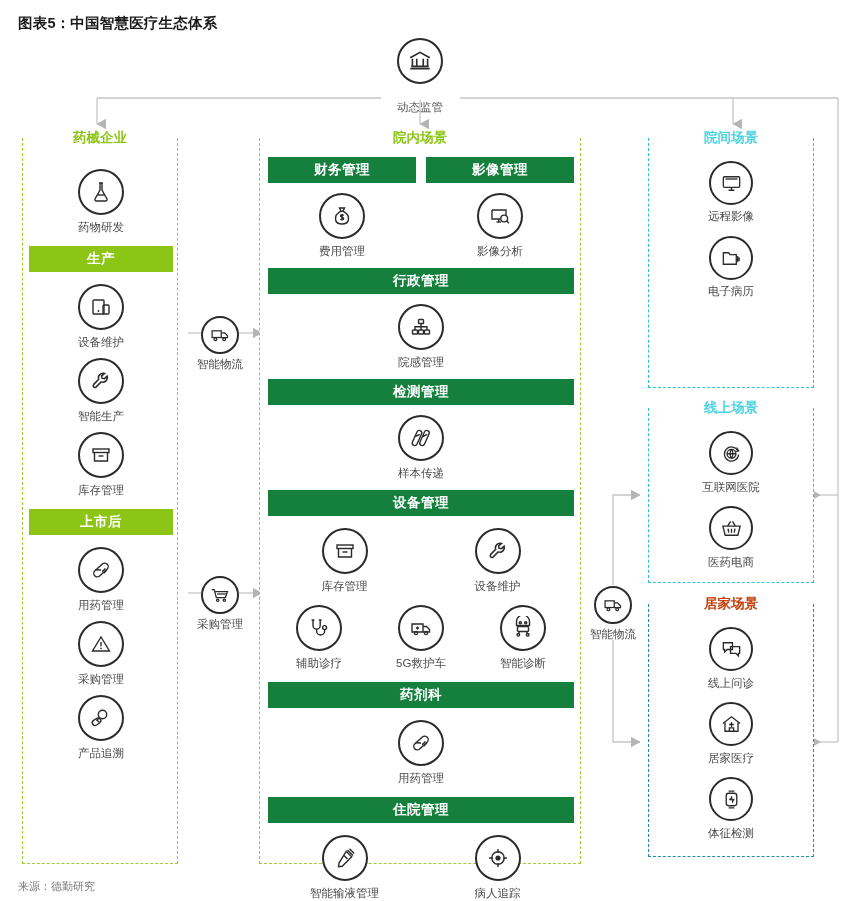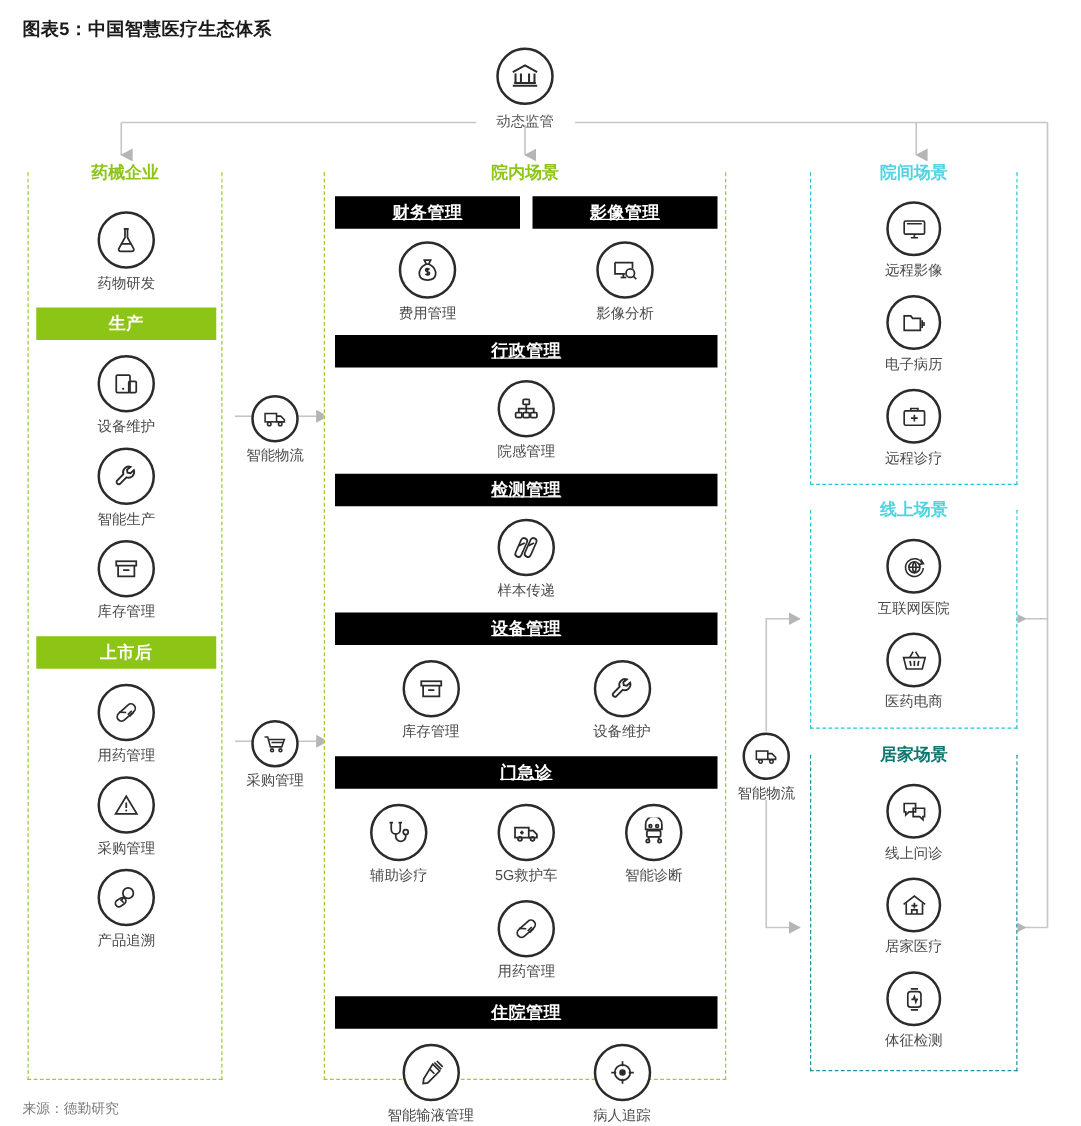--- a/index.html
+++ b/index.html
@@ -27,47 +27,47 @@
   }
 
   
   .wires{position:absolute;left:0;top:0;width:865px;height:901px;pointer-events:none;}
 
   
   .reg-node{
     position:absolute;left:372px;top:38px;width:96px;
     text-align:center;
   }
-  .reg-label{font-size:11.5px;color:#555;margin-top:6px;white-space:nowrap;}
+  .reg-label{font-size:11.5px;color:#555;margin-top:16px;white-space:nowrap;}
 
   
   .group{position:absolute;box-sizing:border-box;background:#fff;}
   .group.green{border:1.6px dashed #9acd2e;}
   .group.blue{border:1.6px dashed #2cc3d8;}
   .group.teal{border:1.6px dashed #1f8ea6;}
 
   .group-title{
     position:absolute;top:-10px;left:0;width:100%;
     text-align:center;font-size:13.5px;font-weight:bold;
     background:#fff;
   }
   .group-title span{background:#fff;padding:0 9px;display:inline-block;}
   .t-green{color:#8cc516;}
   .t-cyan{color:#4ed3e0;}
-  .t-teal{color:#0f766e;}
+  .t-teal{color:#c2410c;}
 
   
   .bar{
     box-sizing:border-box;
     color:#fff;font-weight:bold;text-align:center;
     font-size:13.5px;line-height:26px;height:26px;
     letter-spacing:.5px;
   }
   .bar-lime{background:#8cc516;}
-  .bar-green{background:#000000;text-decoration:underline;}
+  .bar-green{background:#15803d;}
 
   
   .tile{text-align:center;}
   .tile .ring{
     width:42px;height:42px;border-radius:50%;
     border:2px solid #2b2b2b;
     display:flex;align-items:center;justify-content:center;
     margin:0 auto;background:#fff;
   }
   .tile .cap{
@@ -312,21 +312,20 @@
         <div class="tile">
           <div class="ring">
             <svg width="24" height="24" viewBox="0 0 24 24" fill="none" stroke="#2b2b2b" stroke-width="1.5">
               <path d="M15.5 4.5 a4.6 4.6 0 0 0-5.8 5.9 L4.5 15.6 a1.8 1.8 0 0 0 2.5 2.5 l5.2-5.2 a4.6 4.6 0 0 0 5.9-5.8 L15.4 9.6 L13 9.2 L12.6 6.8 Z"></path>
             </svg>
           </div>
           <div class="cap">设备维护</div>
         </div>
       </div>
 
-      <div class="bar bar-green" style="margin-top:12px;">门急诊</div>
       <div class="row3" style="margin-top:12px;">
         <div class="tile">
           <div class="ring">
             <svg width="24" height="24" viewBox="0 0 24 24" fill="none" stroke="#2b2b2b" stroke-width="1.4">
               <path d="M6 4 L6 9.5 a3.6 3.6 0 0 0 7.2 0 L13.2 4"></path>
               <path d="M4.6 4 L7.4 4 M11.8 4 L14.6 4"></path>
               <path d="M9.6 13.1 L9.6 15 a4 4 0 0 0 8 0 L17.6 13.6"></path>
               <circle cx="17.6" cy="11.6" r="2"></circle>
             </svg>
           </div>
@@ -353,20 +352,21 @@
               <rect x="6.5" y="10.5" width="11" height="5" rx="1"></rect>
               <path d="M8 15.5 L8 18 M16 15.5 L16 18"></path>
               <circle cx="7.3" cy="18.8" r="1.3"></circle>
               <circle cx="16.7" cy="18.8" r="1.3"></circle>
             </svg>
           </div>
           <div class="cap">智能诊断</div>
         </div>
       </div>
 
+      <div class="bar bar-green" style="margin-top:12px;">药剂科</div>
       <div class="tile" style="margin-top:12px;">
         <div class="ring">
           <svg width="24" height="24" viewBox="0 0 24 24" fill="none" stroke="#2b2b2b" stroke-width="1.4">
             <rect x="3.5" y="8.5" width="17" height="7" rx="3.5" transform="rotate(-42 12 12)"></rect>
             <path d="M12 12 L8 8" transform="rotate(-42 12 12)"></path>
             <path d="M13.2 13.8 L16.4 10.6 M14.6 15.2 L17.8 12"></path>
           </svg>
         </div>
         <div class="cap">用药管理</div>
       </div>
@@ -410,21 +410,21 @@
               <rect x="4.5" y="9" width="4.2" height="3"></rect>
               <path d="M3 17 L21 17"></path>
             </svg>
           </div>
           <div class="cap">移动查房</div>
         </div>
       </div>
     </div>
   </div>
 
-  <div class="group blue" style="left:648px;top:138px;width:166px;height:250px;">
+  <div class="group blue" style="left:648px;top:138px;width:166px;height:250px;font-family:Liberation Mono, monospace;">
     <div class="group-title">
       <span class="t-cyan">院间场景</span>
     </div>
     <div style="position:absolute;left:0;top:22px;width:100%;">
       <div class="tile sm">
         <div class="ring">
           <svg width="23" height="23" viewBox="0 0 24 24" fill="none" stroke="#2b2b2b" stroke-width="1.4">
             <rect x="3.5" y="5" width="17" height="11" rx="1.2"></rect>
             <path d="M9 19 L15 19 M12 16 L12 19"></path>
             <path d="M5.8 7.3 L18.2 7.3"></path>
@@ -433,30 +433,20 @@
         <div class="cap">远程影像</div>
       </div>
       <div class="tile sm" style="margin-top:12px;">
         <div class="ring">
           <svg width="23" height="23" viewBox="0 0 24 24" fill="none" stroke="#2b2b2b" stroke-width="1.4">
             <path d="M3.5 8 L3.5 18 L17 18 L17 8 L10.5 8 L9 6 L3.5 6 Z"></path>
             <path d="M18.5 9.5 L18.5 16 M20 11 L20 14.5"></path>
           </svg>
         </div>
         <div class="cap">电子病历</div>
-      </div>
-      <div class="tile sm" style="margin-top:12px;">
-        <div class="ring">
-          <svg width="23" height="23" viewBox="0 0 24 24" fill="none" stroke="#2b2b2b" stroke-width="1.4">
-            <rect x="3.5" y="7" width="17" height="12" rx="1.3"></rect>
-            <path d="M9 7 L9 5 L15 5 L15 7"></path>
-            <path d="M12 10.2 L12 15.8 M9.2 13 L14.8 13"></path>
-          </svg>
-        </div>
-        <div class="cap">远程诊疗</div>
       </div>
     </div>
   </div>
 
   <div class="group blue" style="left:648px;top:408px;width:166px;height:175px;">
     <div class="group-title">
       <span class="t-cyan">线上场景</span>
     </div>
     <div style="position:absolute;left:0;top:22px;width:100%;">
       <div class="tile sm">

